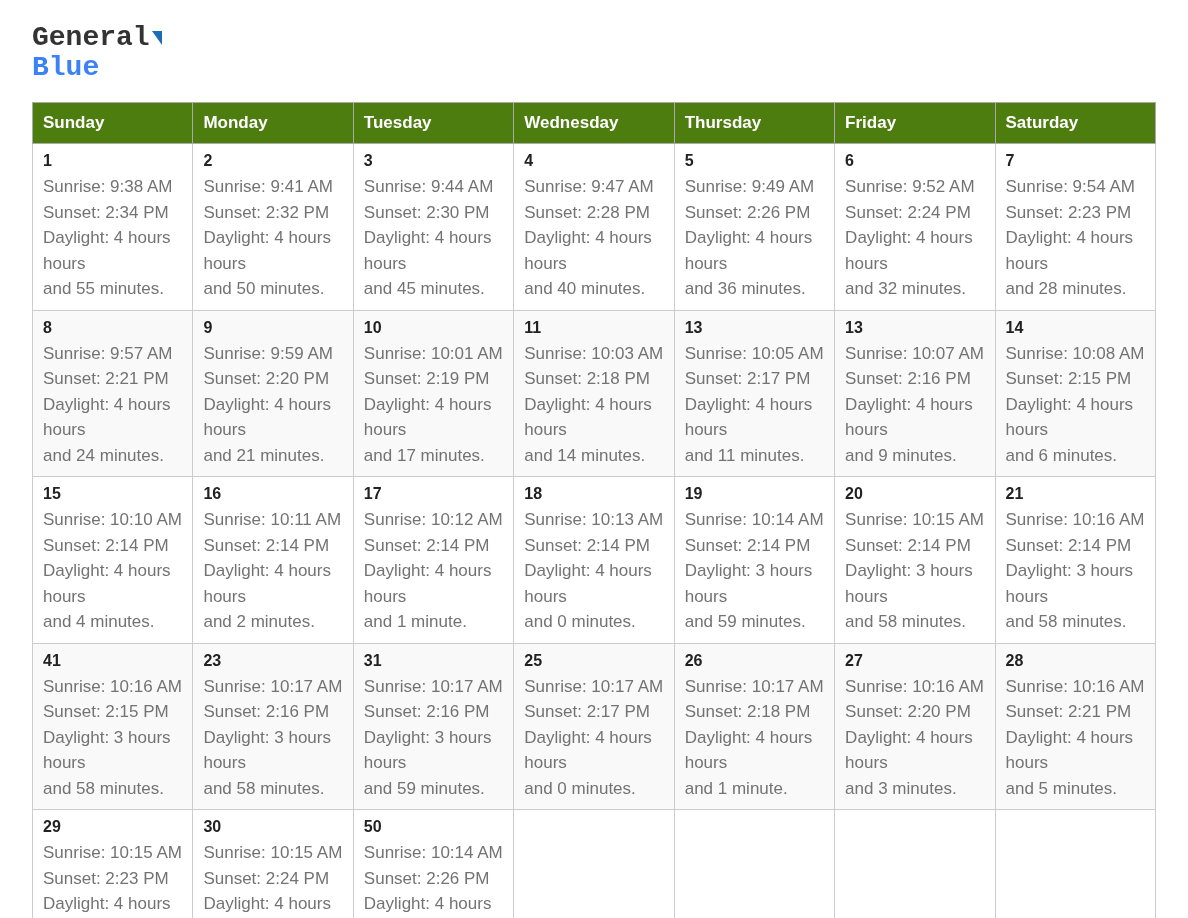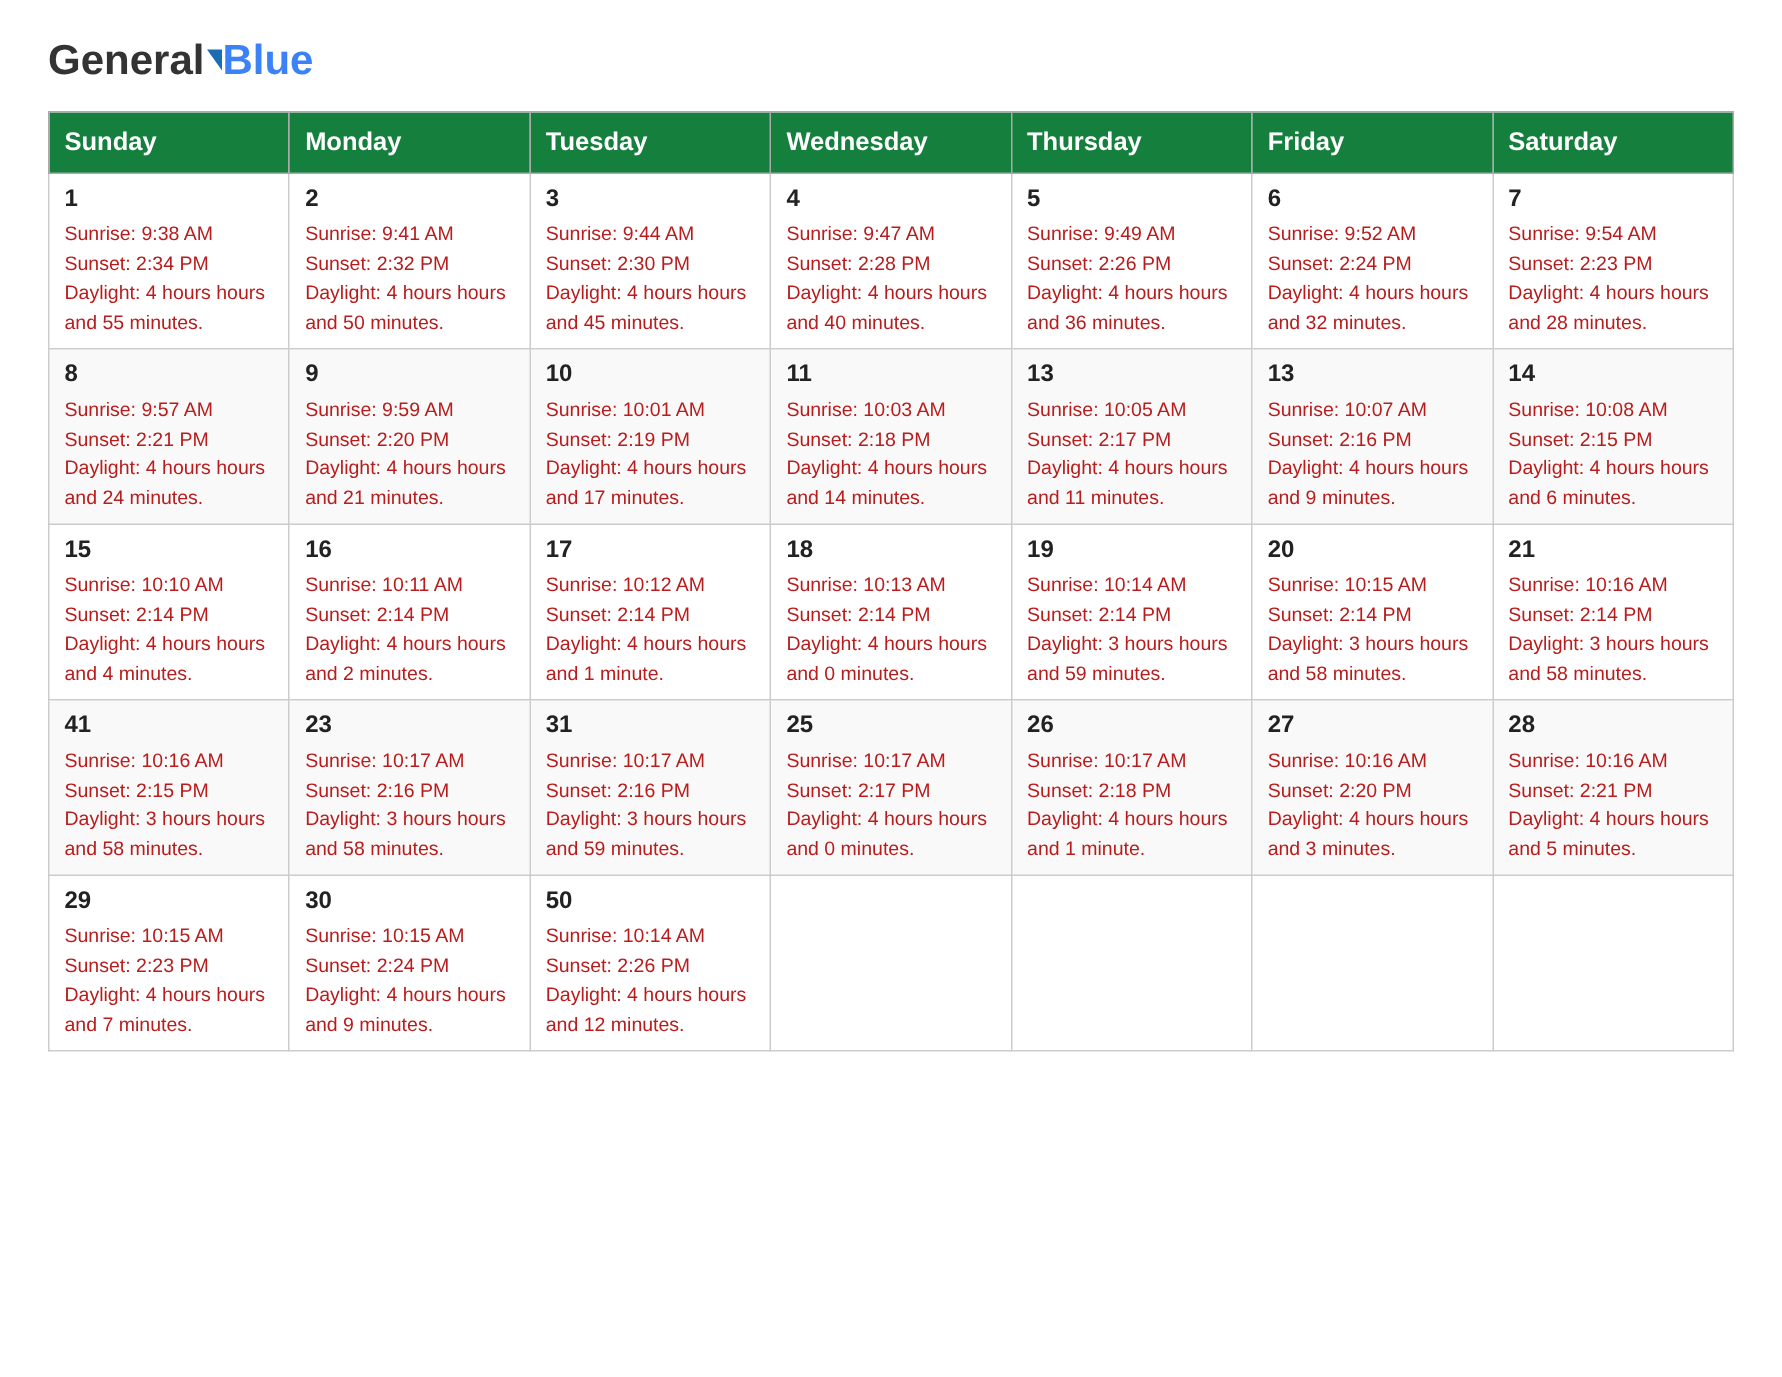--- a/index.html
+++ b/index.html
@@ -11,22 +11,23 @@
       min-height: 918px;
     }
     .header-area {
       display: flex;
       justify-content: space-between;
       align-items: flex-start;
       margin-bottom: 20px;
     }
     .logo {
       display: flex;
-      flex-direction: row;
-      align-items: flex-end;
+      flex-direction: column;
+      align-items: flex-start;
+      font-family: Liberation Mono, monospace;
     }
     .logo-general {
       font-size: 28px;
       font-weight: bold;
       color: #333;
       line-height: 1;
     }
     .logo-blue {
       font-size: 28px;
       font-weight: bold;
@@ -56,21 +57,21 @@
     .location {
       font-size: 22px;
       color: #555;
       margin-top: 4px;
     }
     .calendar {
       width: 100%;
       border-collapse: collapse;
     }
     .calendar thead tr th {
-      background-color: #15803d;
+      background-color: #4d7c0f;
       color: #fff;
       font-size: 17px;
       font-weight: bold;
       padding: 10px 10px;
       text-align: left;
       border: 1px solid #aaa;
     }
     .calendar tbody tr td {
       border: 1px solid #ccc;
       vertical-align: top;
@@ -79,23 +80,23 @@
       color: #333;
       width: calc(100% / 7);
     }
     .day-num {
       font-size: 16px;
       font-weight: bold;
       color: #222;
       margin-bottom: 4px;
     }
     .day-info {
-      font-size: 13px;
+      font-size: 17px;
       line-height: 1.5;
-      color: #b91c1c;
+      color: #737373;
     }
     .empty-cell {
       background: #fff;
     }
     .calendar tbody tr:nth-child(odd) td {
       background-color: #fff;
     }
     .calendar tbody tr:nth-child(even) td {
       background-color: #f9f9f9;
     }

